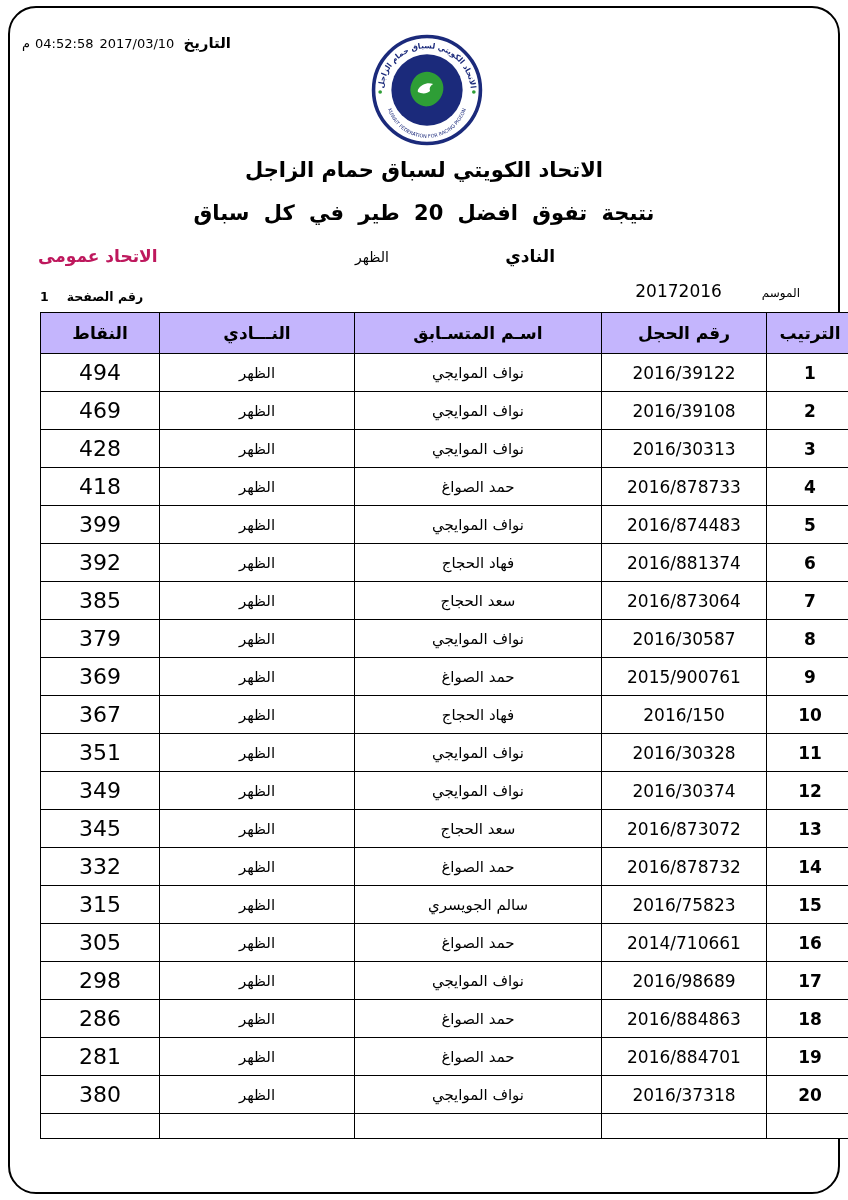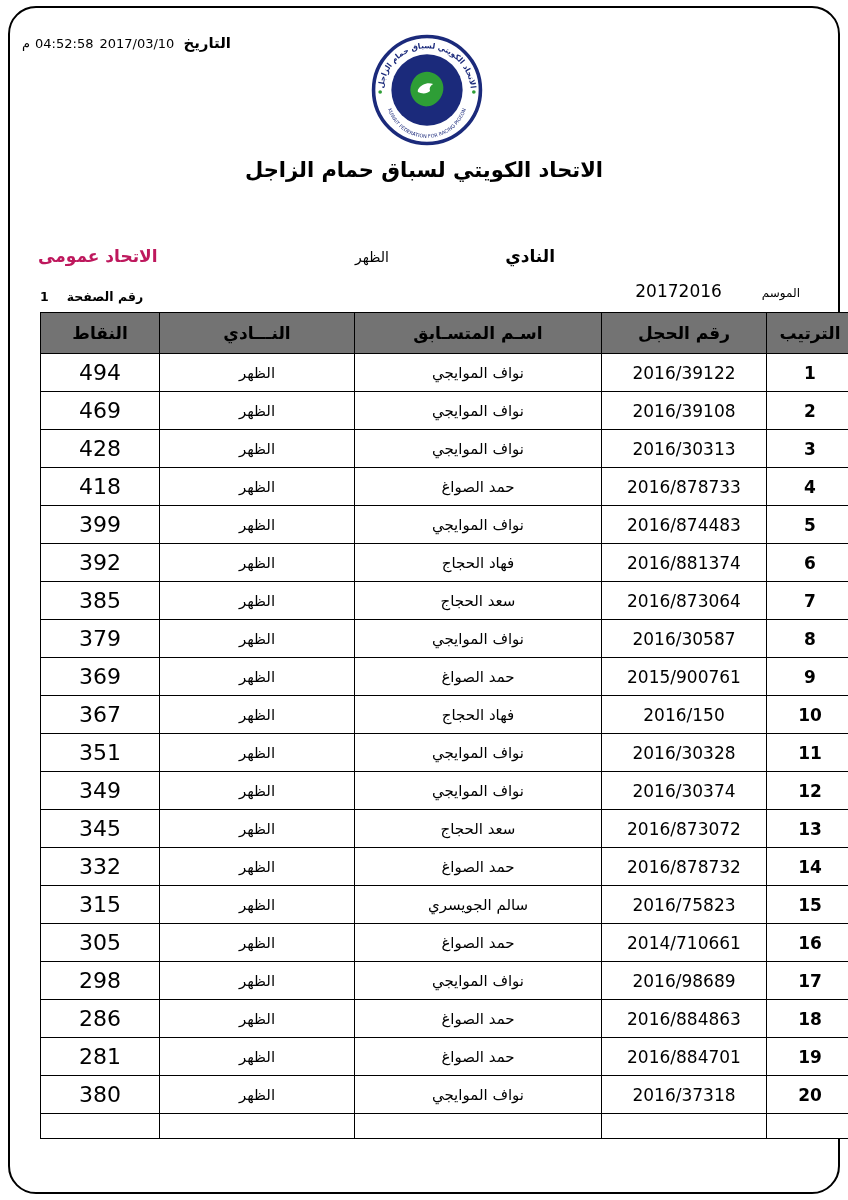--- a/index.html
+++ b/index.html
@@ -28,21 +28,21 @@
   .season-row{position:absolute;top:281px;right:48px;display:flex;direction:rtl;align-items:baseline;gap:40px;}
   .season-label{font-weight:normal;font-size:12px;}
   .season-value{font-size:17px;}
 
   .pageno-row{position:absolute;top:289px;left:40px;display:flex;direction:rtl;align-items:baseline;gap:18px;
               font-size:12.5px;font-weight:bold;}
 
   table.results{position:absolute;left:40px;top:312px;width:768px;border-collapse:collapse;direction:rtl;table-layout:fixed;}
   .results th,.results td{border:1.5px solid #000;text-align:center;vertical-align:middle;padding:0 4px;
                           overflow:hidden;white-space:nowrap;}
-  .results th{background:#737373;font-weight:bold;font-size:17px;height:40px;}
+  .results th{background:#c4b5fd;font-weight:bold;font-size:17px;height:40px;}
   .results td{height:37px;background:#ffffff;}
   .col-rank{width:78px;}.col-ring{width:156px;}.col-name{width:238px;}.col-club{width:186px;}.col-points{width:110px;}
   td.c-rank{font-weight:bold;font-size:17px;}
   td.c-ring{font-size:17px;}
   td.c-name{font-size:15px;}
   td.c-club{font-size:15px;}
   td.c-points{font-size:22px;}
   tr.empty-row td{height:24px;}
 </style>
 </head>
@@ -73,20 +73,21 @@
       </text>
       <circle cx="9" cy="57" r="1.8" fill="#2e9e36"></circle>
       <circle cx="101" cy="57" r="1.8" fill="#2e9e36"></circle>
       <circle cx="55" cy="55" r="35" fill="#1b2a7b"></circle>
       <path d="M 41,46 C 44,39 53,35 60,38 C 67,40 72,47 71,55 C 70,63 64,70 56,71 C 48,72 41,66 39,58 C 38,54 39,50 41,46 Z" fill="#2e9e36"></path>
       <path d="M 46,55 C 49,49 56,47 61,49 C 58,51 57,53 58,56 C 55,59 50,59 46,57 Z" fill="#ffffff"></path>
     </svg>
   </div>
 
   <div class="title">الاتحاد الكويتي لسباق حمام الزاجل</div>
+  <div class="subtitle">نتيجة تفوق افضل 20 طير في كل سباق</div>
 
   <div class="club-row">
     <span class="club-label">النادي</span>
     <span class="club-value">الظهر</span>
   </div>
 
   <div class="union-note">الاتحاد عمومى</div>
 
   <div class="season-row">
     <span class="season-label">الموسم</span>

